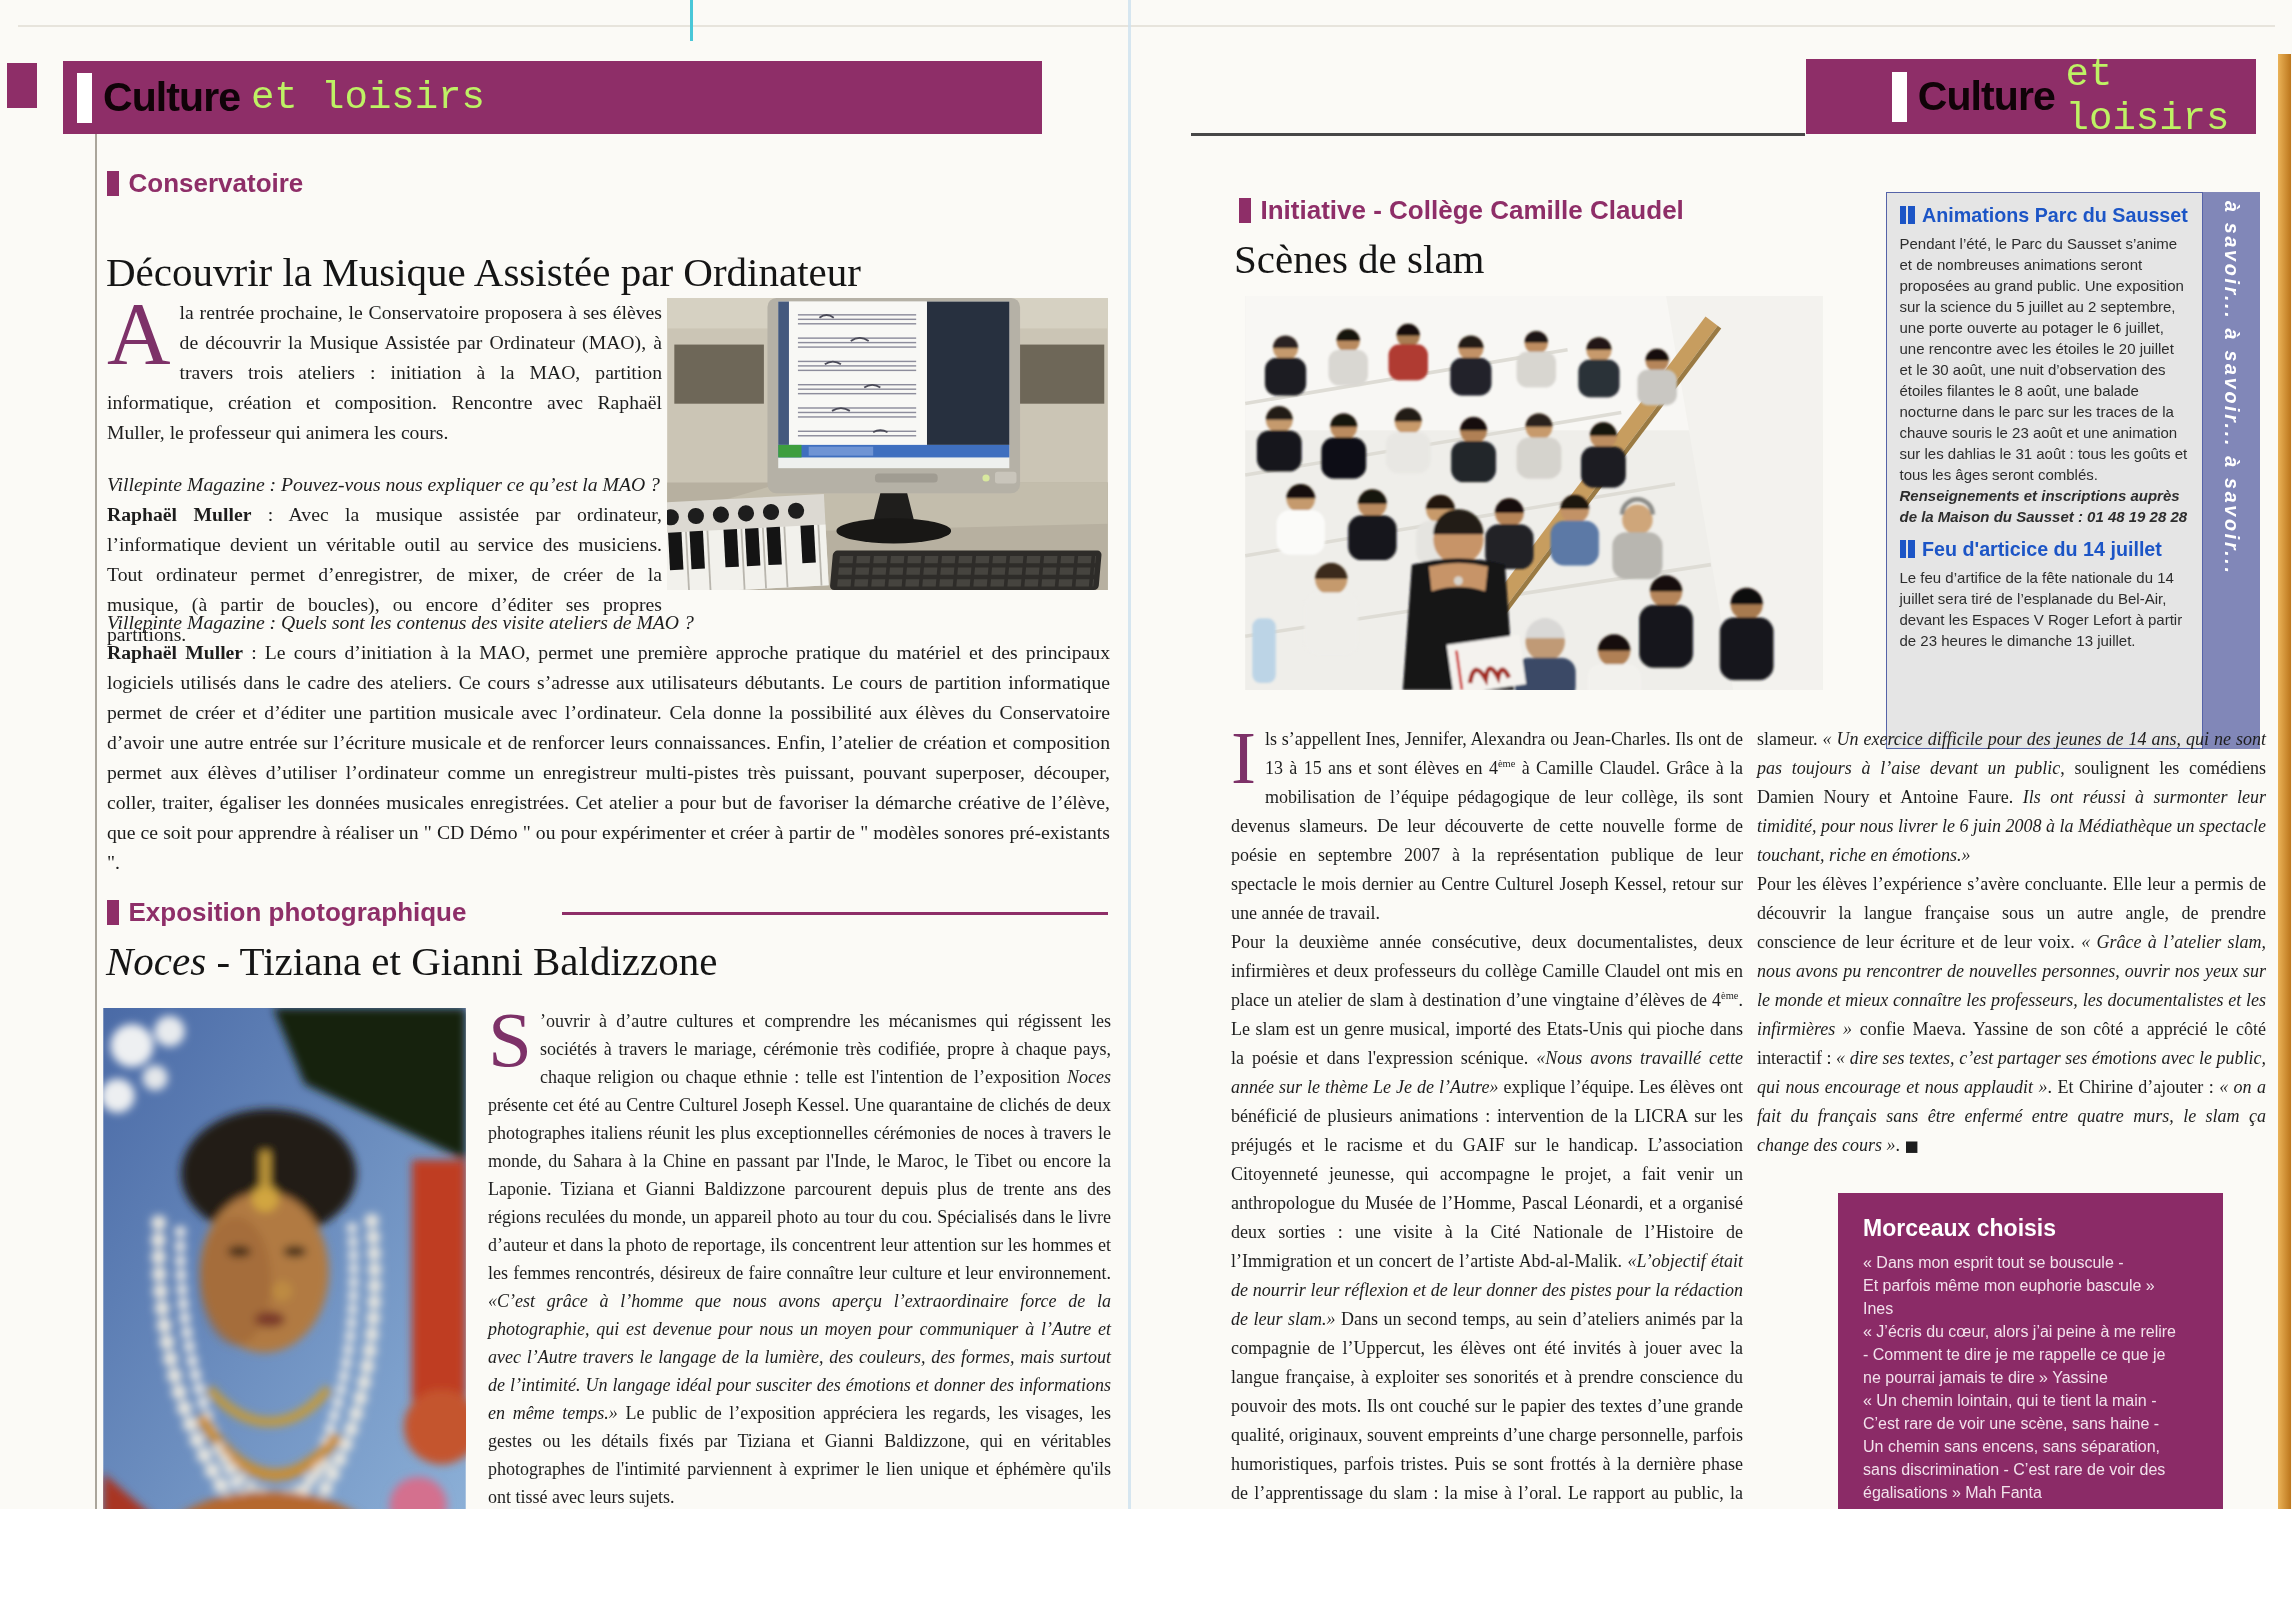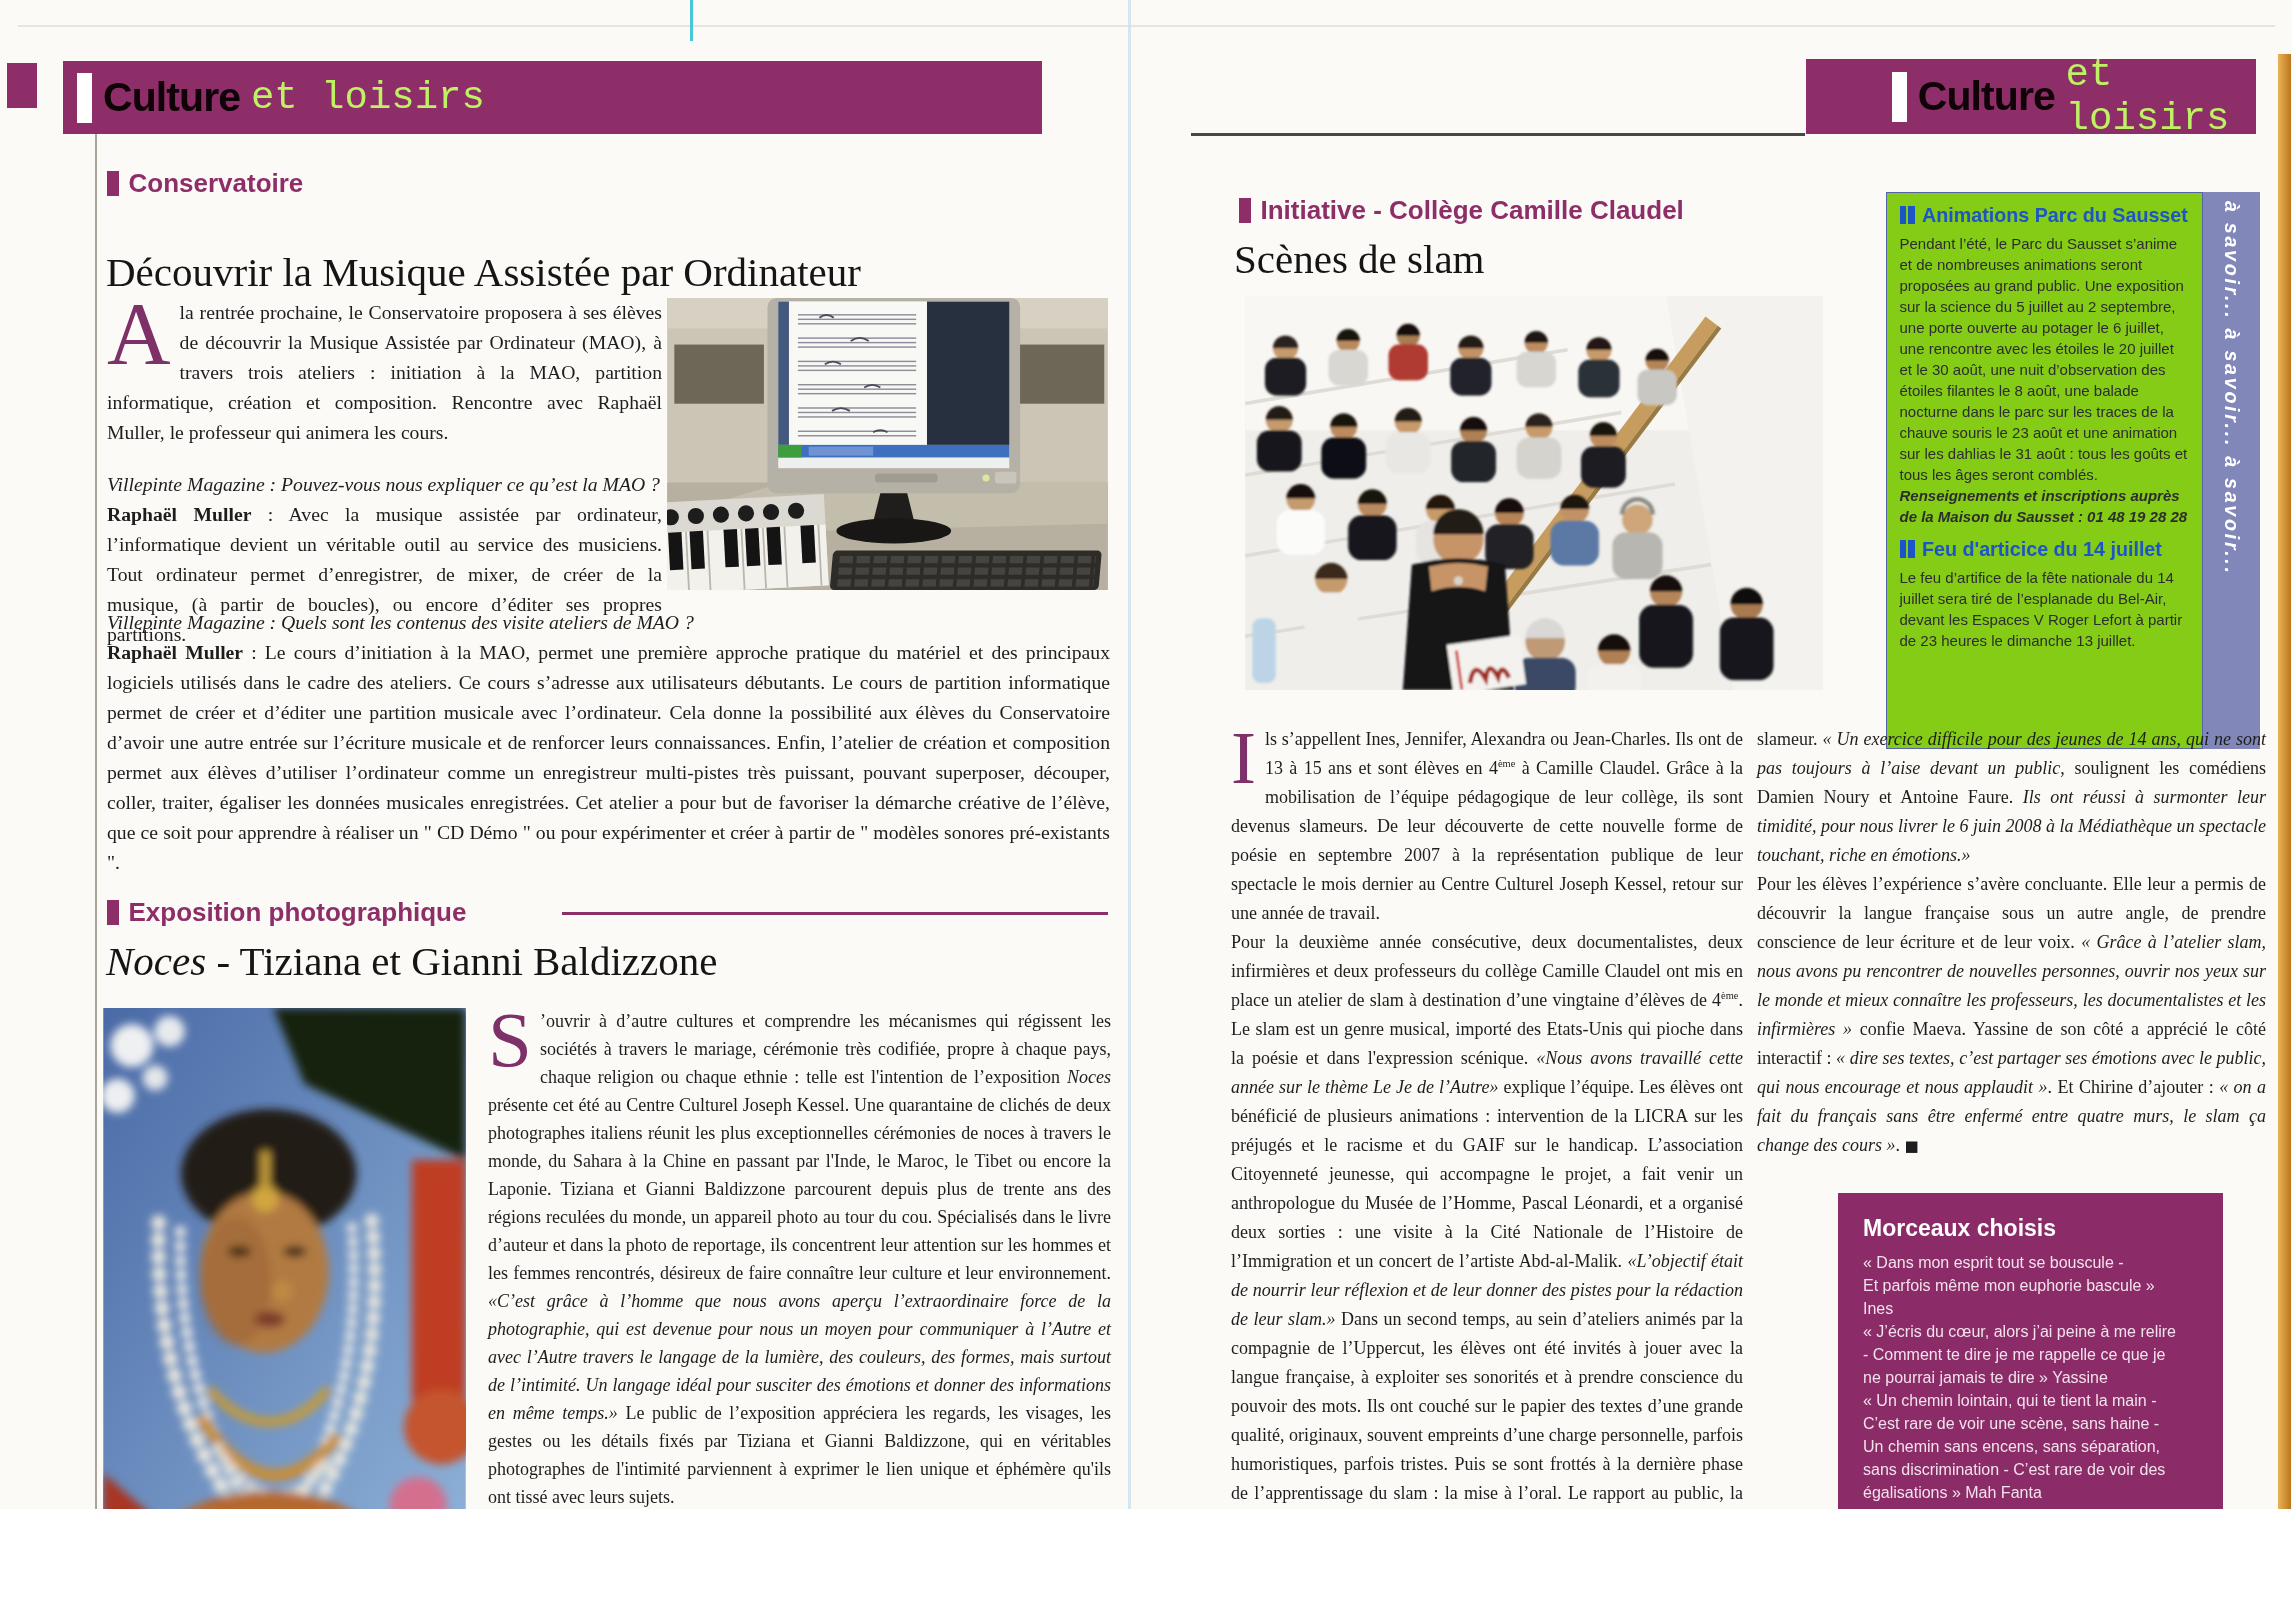--- a/index.html
+++ b/index.html
@@ -47,21 +47,21 @@
   .dropcap{float:left;color:#7d3168;font-family:"Liberation Serif",serif;}
   .dc-a{font-size:88px;line-height:63px;margin:5.4px 9px 0 0;}
   .dc-s{font-size:79px;line-height:56px;margin:4.5px 8px 0 0;}
   .dc-i{font-size:75px;line-height:56px;margin:4.5px 9px 0 0;}
   sup.ord{font-size:0.58em;vertical-align:super;line-height:0;}
   .info-lines{margin-top:7.2px;font-weight:bold;font-style:italic;font-size:19px;line-height:28px;text-align:left;color:#141414;}
   .info-arrow{color:#8e2e68;font-family:"DejaVu Sans",sans-serif;font-weight:bold;font-style:normal;font-size:21.5px;margin-right:7.2px;}
   .endmark{font-family:"DejaVu Sans",sans-serif;font-size:15px;}
 
   
-  .sidebar{left:1886px;top:192px;width:317px;height:557px;background:#84cc16;border:1.8px solid#5563a8;box-sizing:border-box;padding:10.7px 12.5px;font-family:"Liberation Sans",sans-serif;}
+  .sidebar{left:1886px;top:192px;width:317px;height:557px;background:#e5e5e5;border:1.8px solid#5563a8;box-sizing:border-box;padding:10.7px 12.5px;font-family:"Liberation Sans",sans-serif;}
   .sb-title{display:flex;align-items:center;gap:7.2px;color:#1c55c6;font-weight:bold;font-size:19.7px;}
   .sb-bars{display:inline-flex;gap:2.7px;flex:none;}
   .sb-bars i{display:block;width:6.3px;height:18px;background:#1c55c6;}
   .sb-body{margin-top:6.3px;font-size:15px;line-height:21px;color:#2d2d2d;text-align:left;}
   .sb-note{font-size:15px;line-height:21px;color:#2d2d2d;font-style:italic;font-weight:bold;}
   .sb-title2{margin-top:10.7px;}
   .strip{left:2203px;top:192px;width:57px;height:557px;background:#8187b8;box-sizing:border-box;padding-top:9px;text-align:center;}
   .strip span{writing-mode:vertical-rl;text-orientation:mixed;font-family:"Liberation Sans",sans-serif;font-style:italic;font-weight:bold;font-size:19.7px;letter-spacing:2.7px;color:#ffffff;white-space:nowrap;}
 
   

